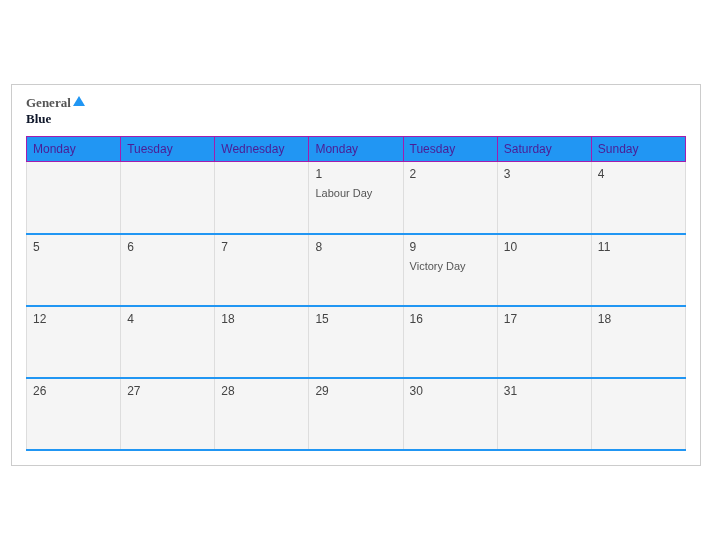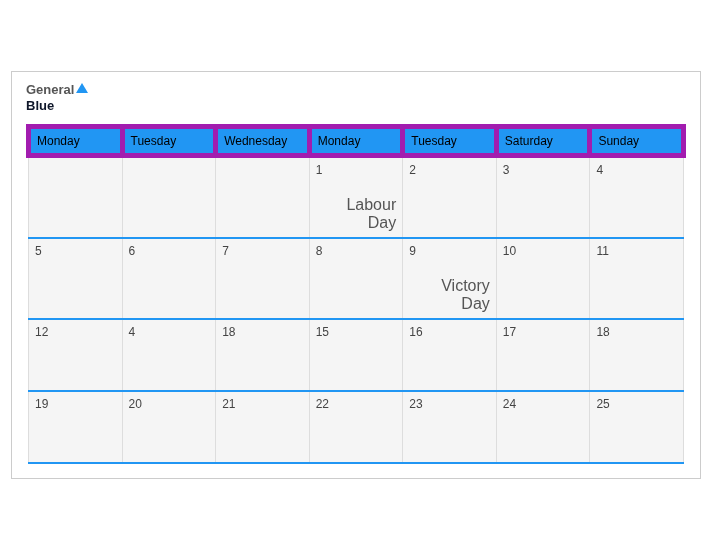--- a/index.html
+++ b/index.html
@@ -25,46 +25,47 @@
       align-items: center;
       margin-bottom: 10px;
     }
     .logo {
       display: flex;
       align-items: flex-end;
       font-size: 13px;
       font-weight: bold;
       color: #555;
       line-height: 1;
+      font-family: Liberation Serif, serif;
     }
     .calendar-title {
       font-size: 28px;
       font-weight: normal;
       color: #333;
       text-align: center;
       flex: 1;
     }
     .calendar-country {
       font-size: 14px;
       color: #333;
       text-align: right;
       min-width: 80px;
     }
     .calendar-table {
       width: 100%;
       border-collapse: collapse;
     }
     .calendar-table thead tr th {
       background: #2196F3;
-      color: #000000;
+      color: #4c1d95;
       font-size: 12px;
       font-weight: normal;
       padding: 5px 6px;
       text-align: left;
-      border: 5px solid #a21caf;
+      border: 1px solid #a21caf;
     }
     .calendar-table tbody tr {
       border-bottom: 2px solid #2196F3;
     }
     .calendar-table tbody tr td {
       background: #f5f5f5;
       vertical-align: top;
       padding: 5px 6px;
       height: 72px;
       font-size: 12px;
@@ -72,25 +73,24 @@
       border-left: 1px solid #ddd;
       border-right: 1px solid #ddd;
       width: calc(100% / 7);
     }
     .day-number {
       font-size: 12px;
       color: #444;
       display: block;
     }
     .holiday-name {
-      font-size: 16px;
+      font-size: 11px;
       color: #555;
       display: block;
-      margin-top: 19px;
-      text-align: right;
+      margin-top: 6px;
     }
     .empty-cell {
       background: #f5f5f5;
     }
   </style>
 </head>
 <body>
 
 <div class="calendar-wrapper">
   <div class="calendar-header">
@@ -180,36 +180,34 @@
           </td>
           <td>
             <span class="day-number">17</span>
           </td>
           <td>
             <span class="day-number">18</span>
           </td>
         </tr>
         <tr>
           <td>
-            <span class="day-number">19</span>
-          </td>
-          <td>
-            <span class="day-number">20</span>
-          </td>
-          <td>
-            <span class="day-number">21</span>
-          </td>
-          <td>
-            <span class="day-number">22</span>
-          </td>
-          <td>
-            <span class="day-number">23</span>
-          </td>
-          <td>
-            <span class="day-number">24</span>
-          </td>
-          <td>
-            <span class="day-number">25</span>
-          </td>
+            <span class="day-number">26</span>
+          </td>
+          <td>
+            <span class="day-number">27</span>
+          </td>
+          <td>
+            <span class="day-number">28</span>
+          </td>
+          <td>
+            <span class="day-number">29</span>
+          </td>
+          <td>
+            <span class="day-number">30</span>
+          </td>
+          <td>
+            <span class="day-number">31</span>
+          </td>
+          <td class="empty-cell"></td>
         </tr>
       </tbody>
   </table>
 </div>
 
 </body></html>

